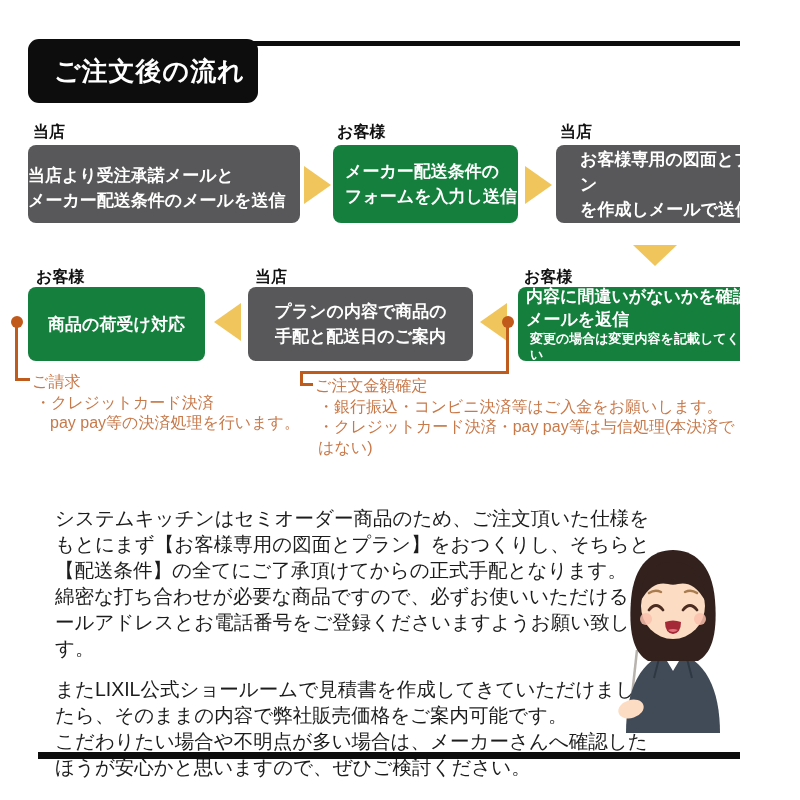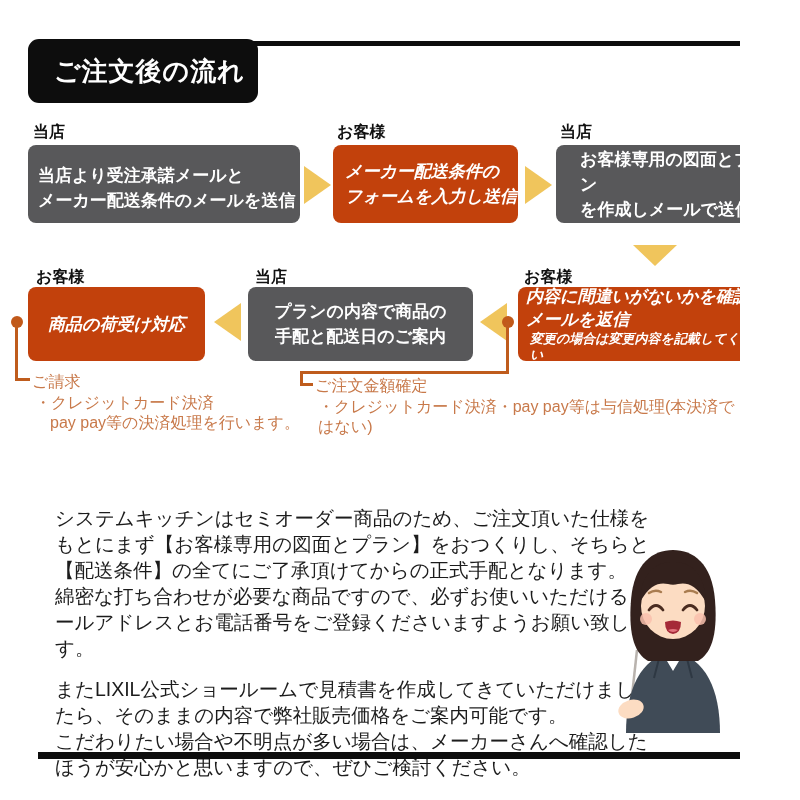--- a/index.html
+++ b/index.html
@@ -17,26 +17,26 @@
     background:#0d0d0d;border-radius:11px;display:flex;align-items:center;
   }
   .header-box .title{color:#ffffff;font-size:26px;font-weight:bold;padding-left:26px;letter-spacing:1px;}
 
   
   .step-label{position:absolute;font-size:16px;font-weight:bold;color:#111111;}
 
   
   .box{position:absolute;border-radius:8px;display:flex;flex-direction:column;justify-content:center;box-sizing:border-box;}
   .box.gray{background:#58585a;}
-  .box.blue{background:#c2410c;font-style:italic;}
+  .box.blue{background:#15803d;}
   .box-text{
     color:#ffffff;font-size:17px;font-weight:bold;line-height:25px;
     white-space:pre-line;
   }
-  .box .left-al{padding-left:10px;margin-top:8px;}
+  .box .left-al{padding-left:0;margin-top:8px;}
   .box .center-al{text-align:center;}
   .box-main{color:#ffffff;font-size:17px;font-weight:bold;line-height:23px;white-space:pre-line;padding-left:8px;}
   .box-sub{color:#ffffff;font-size:13px;font-weight:bold;line-height:16px;padding-left:12px;}
 
   
   .arr{position:absolute;width:0;height:0;}
   .arr.right{border-top:19px solid transparent;border-bottom:19px solid transparent;border-left:27px solid #f0c55c;}
   .arr.left{border-top:19px solid transparent;border-bottom:19px solid transparent;border-right:27px solid #f0c55c;}
   .arr.down{border-left:22px solid transparent;border-right:22px solid transparent;border-top:21px solid #f0c55c;}
 
@@ -128,20 +128,21 @@
   <div class="oline" style="left:300px;top:383px;width:13px;height:3px"></div>
 
   <div class="annotation" style="left:32px;top:372px">
     <div class="ann-title">ご請求</div>
     <div class="ann-line">・クレジットカード決済</div>
     <div class="ann-indent">pay pay等の決済処理を行います。</div>
   </div>
 
   <div class="annotation" style="left:315px;top:376px">
     <div class="ann-title">ご注文金額確定</div>
+    <div class="ann-line">・銀行振込・コンビニ決済等はご入金をお願いします。</div>
     <div class="ann-line">・クレジットカード決済・pay pay等は与信処理(本決済ではない)</div>
   </div>
 
   <div class="body-text">
     <p class="para">システムキッチンはセミオーダー商品のため、ご注文頂いた仕様を
 もとにまず【お客様専用の図面とプラン】をおつくりし、そちらと
 【配送条件】の全てにご了承頂けてからの正式手配となります。
 綿密な打ち合わせが必要な商品ですので、必ずお使いいただけるメ
 ールアドレスとお電話番号をご登録くださいますようお願い致しま
 す。</p>

